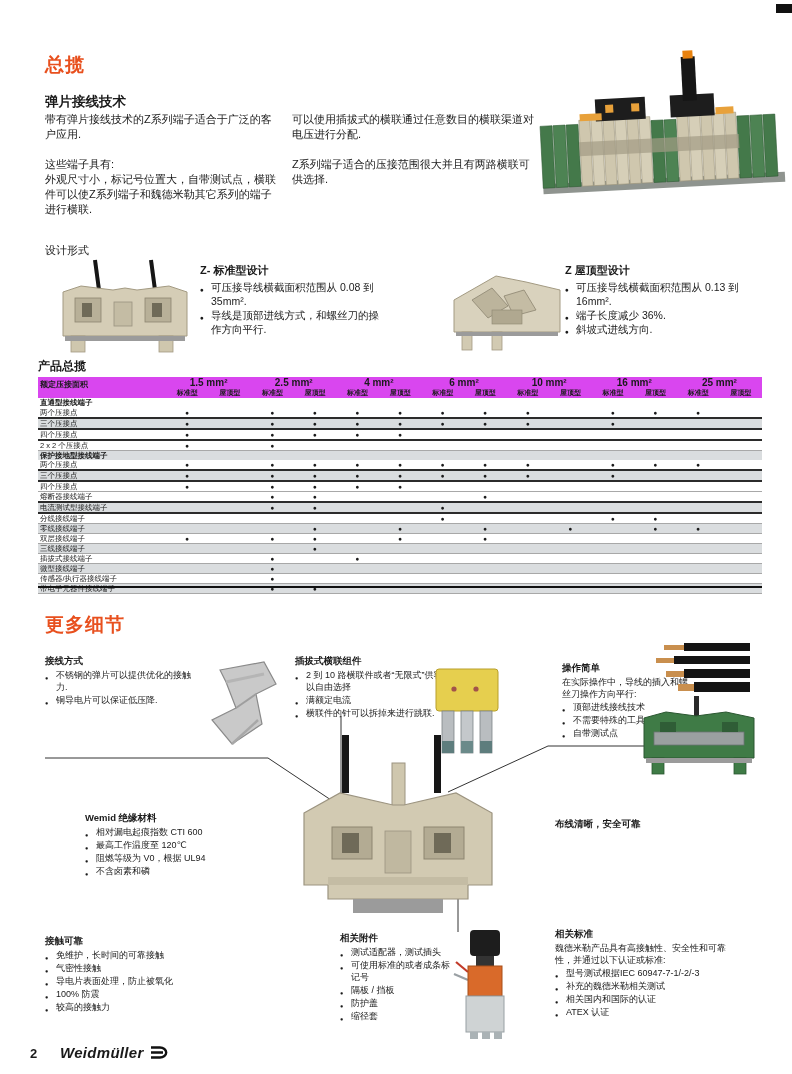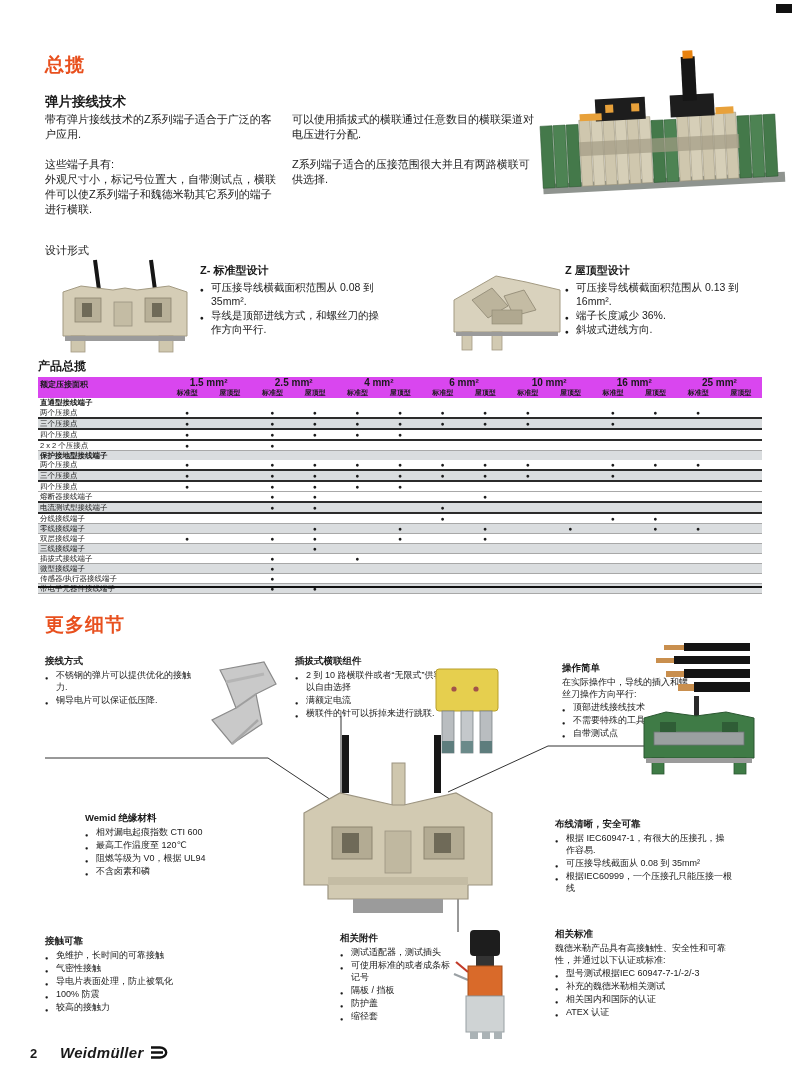--- a/index.html
+++ b/index.html
@@ -603,25 +603,20 @@
     <ul class="bullets">
         <li>相对漏电起痕指数 CTI 600</li>
         <li>最高工作温度至 120℃</li>
         <li>阻燃等级为 V0，根据 UL94</li>
         <li>不含卤素和磷</li>
       </ul>
   </div>
 
   <div class="abs blk" style="left:555px;top:818px;width:178px;">
     <h4>布线清晰，安全可靠</h4>
-    <ul class="bullets">
-        <li>根据 IEC60947-1，有很大的压接孔，操作容易.</li>
-        <li>可压接导线截面从 0.08 到 35mm²</li>
-        <li>根据IEC60999，一个压接孔只能压接一根线</li>
-      </ul>
   </div>
 
   <div class="abs blk" style="left:45px;top:935px;width:220px;">
     <h4>接触可靠</h4>
     <ul class="bullets">
         <li>免维护，长时间的可靠接触</li>
         <li>气密性接触</li>
         <li>导电片表面处理，防止被氧化</li>
         <li>100% 防震</li>
         <li>较高的接触力</li>

